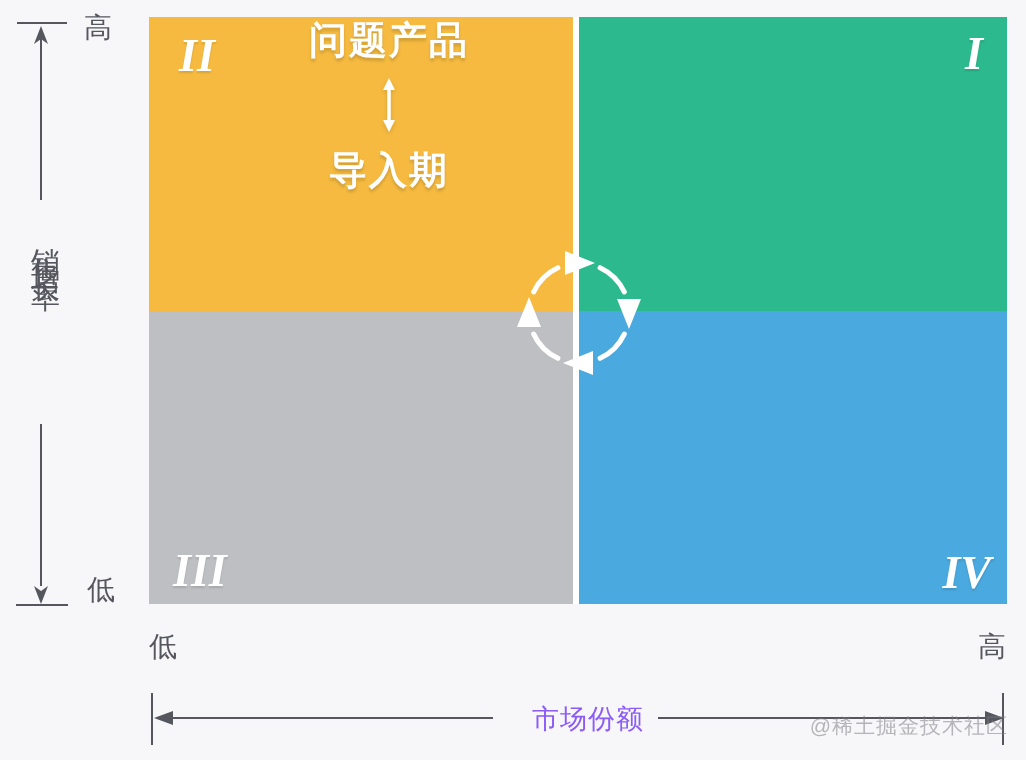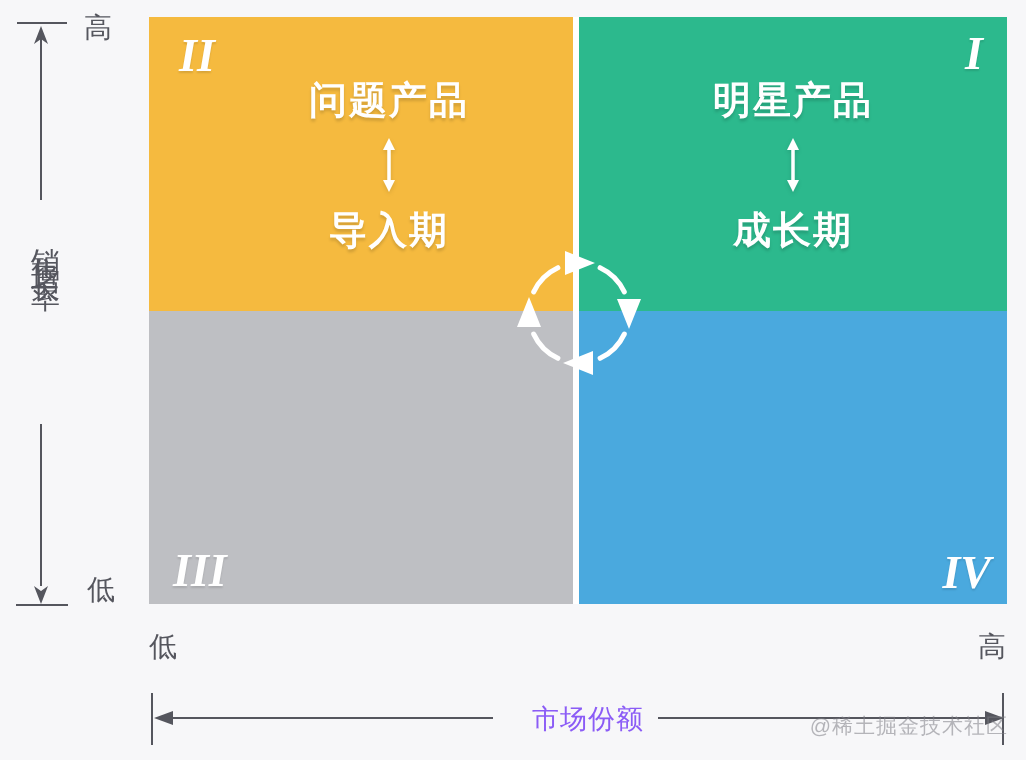--- a/index.html
+++ b/index.html
@@ -28,21 +28,20 @@
   .q-tr{left:430px;top:0;width:428px;height:294px;}
   .q-bl{left:0;top:294px;width:424px;height:293px;}
   .q-br{left:430px;top:294px;width:428px;height:293px;}
   .v-divider{
     position:absolute;left:424px;top:0;width:6px;height:587px;
     background:#FFFFFF;
   }
   .qcontent{
     position:absolute;left:0;top:0;right:0;
     display:flex;flex-direction:column;align-items:center;
-    padding-top:60px;
   }
   .qlabel{
     font-size:38px;font-weight:900;line-height:46px;
     letter-spacing:2px;color:#fff;
     text-shadow:0 3px 3px rgba(0,0,0,0.15);
     white-space:nowrap;
   }
   .updown{margin:14px 0;filter:drop-shadow(0 2px 2px rgba(0,0,0,0.12));}
   .numeral{
     position:absolute;
@@ -116,29 +115,20 @@
           <line x1="9" y1="10" x2="9" y2="46" stroke="#fff" stroke-width="3.5"></line>
           <polygon points="9,1 3,13 15,13" fill="#fff"></polygon>
           <polygon points="9,55 3,43 15,43" fill="#fff"></polygon>
         </svg>
         <div class="qlabel">导入期</div>
       </div>
     </div>
 
     <div class="quad q-tr" style="background-color: rgb(44, 185, 141);">
       <div class="numeral num-tr">I</div>
-      <div class="qcontent">
-        <div class="qlabel">明星产品</div>
-        <svg class="updown" width="18" height="56" viewBox="0 0 18 56">
-          <line x1="9" y1="10" x2="9" y2="46" stroke="#fff" stroke-width="3.5"></line>
-          <polygon points="9,1 3,13 15,13" fill="#fff"></polygon>
-          <polygon points="9,55 3,43 15,43" fill="#fff"></polygon>
-        </svg>
-        <div class="qlabel">成长期</div>
-      </div>
     </div>
 
     <div class="quad q-bl" style="background-color: rgb(190, 191, 195);">
       <div class="numeral num-bl">III</div>
     </div>
 
     <div class="quad q-br" style="background-color: rgb(74, 169, 222);">
       <div class="numeral num-br">IV</div>
     </div>
 

